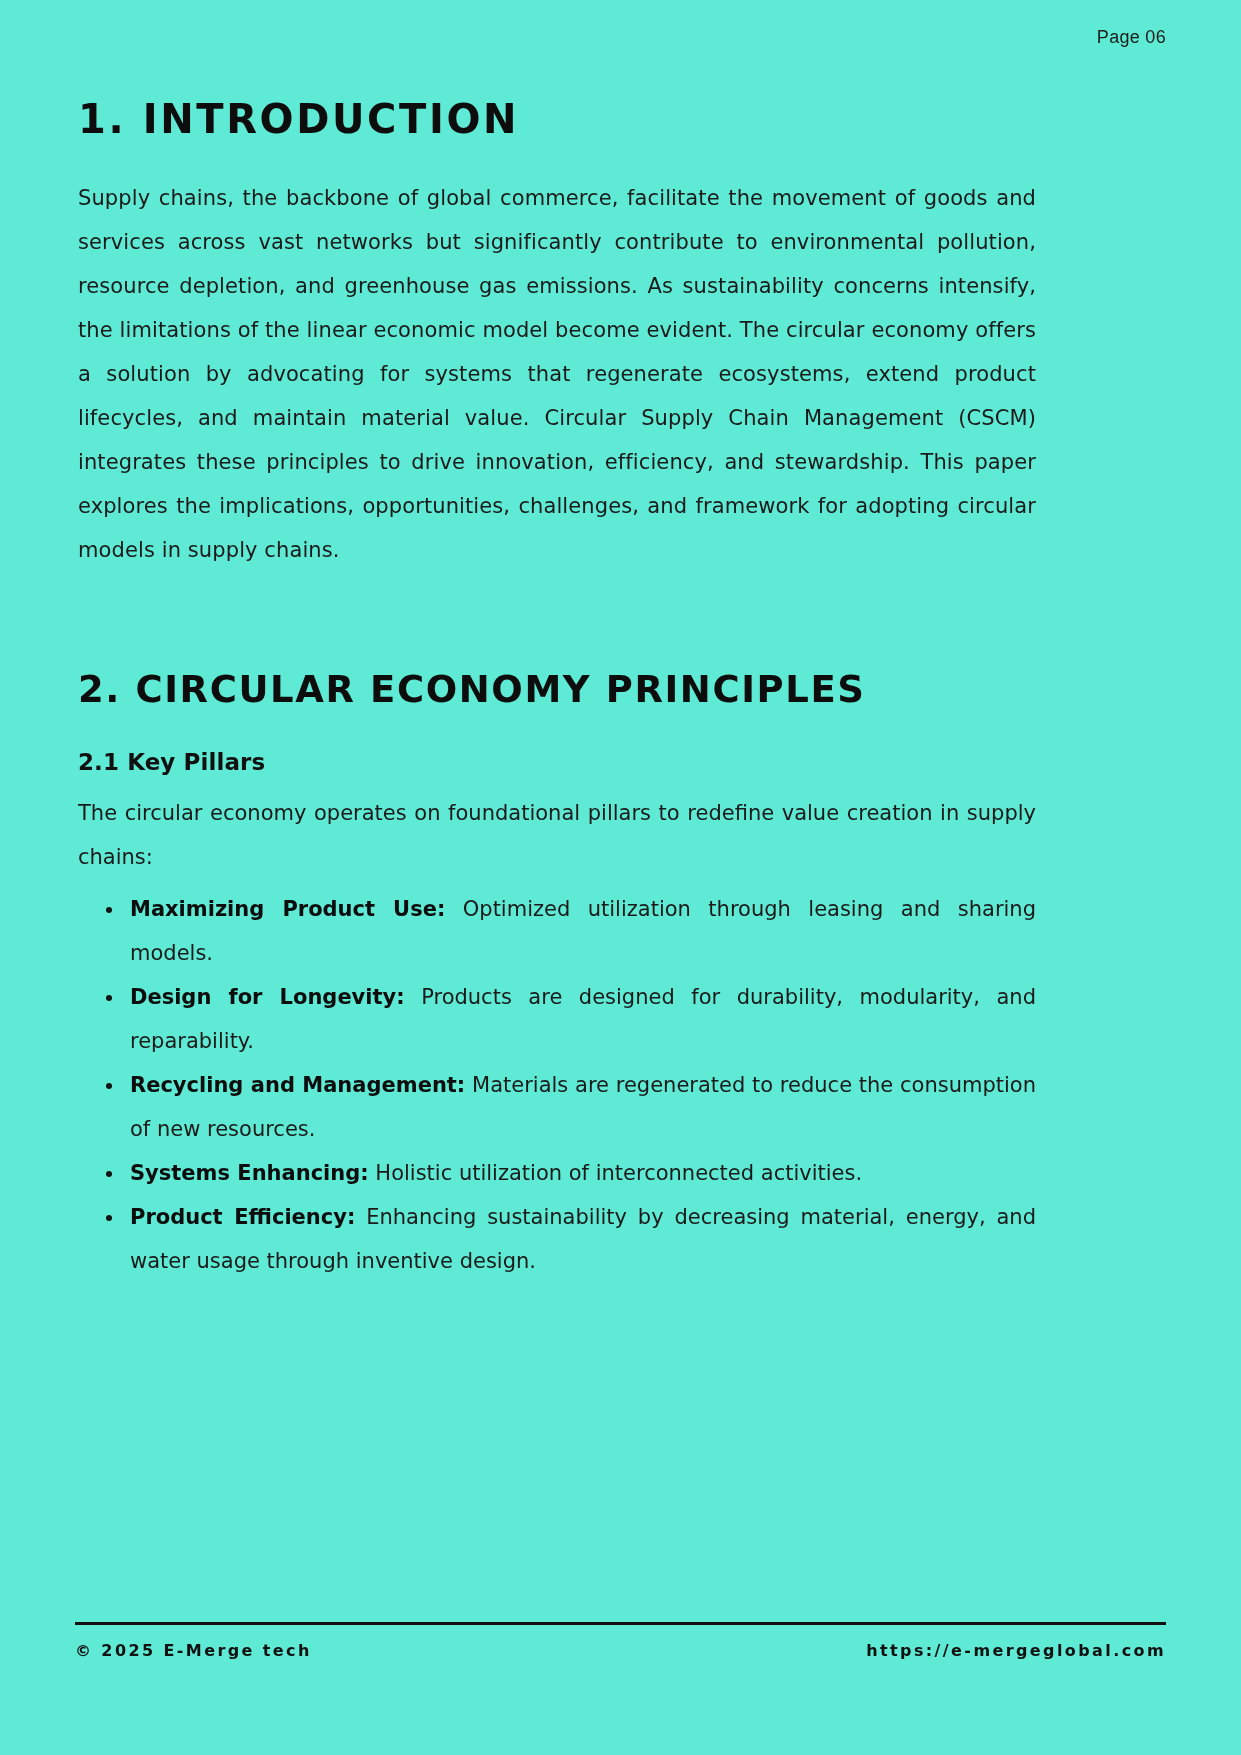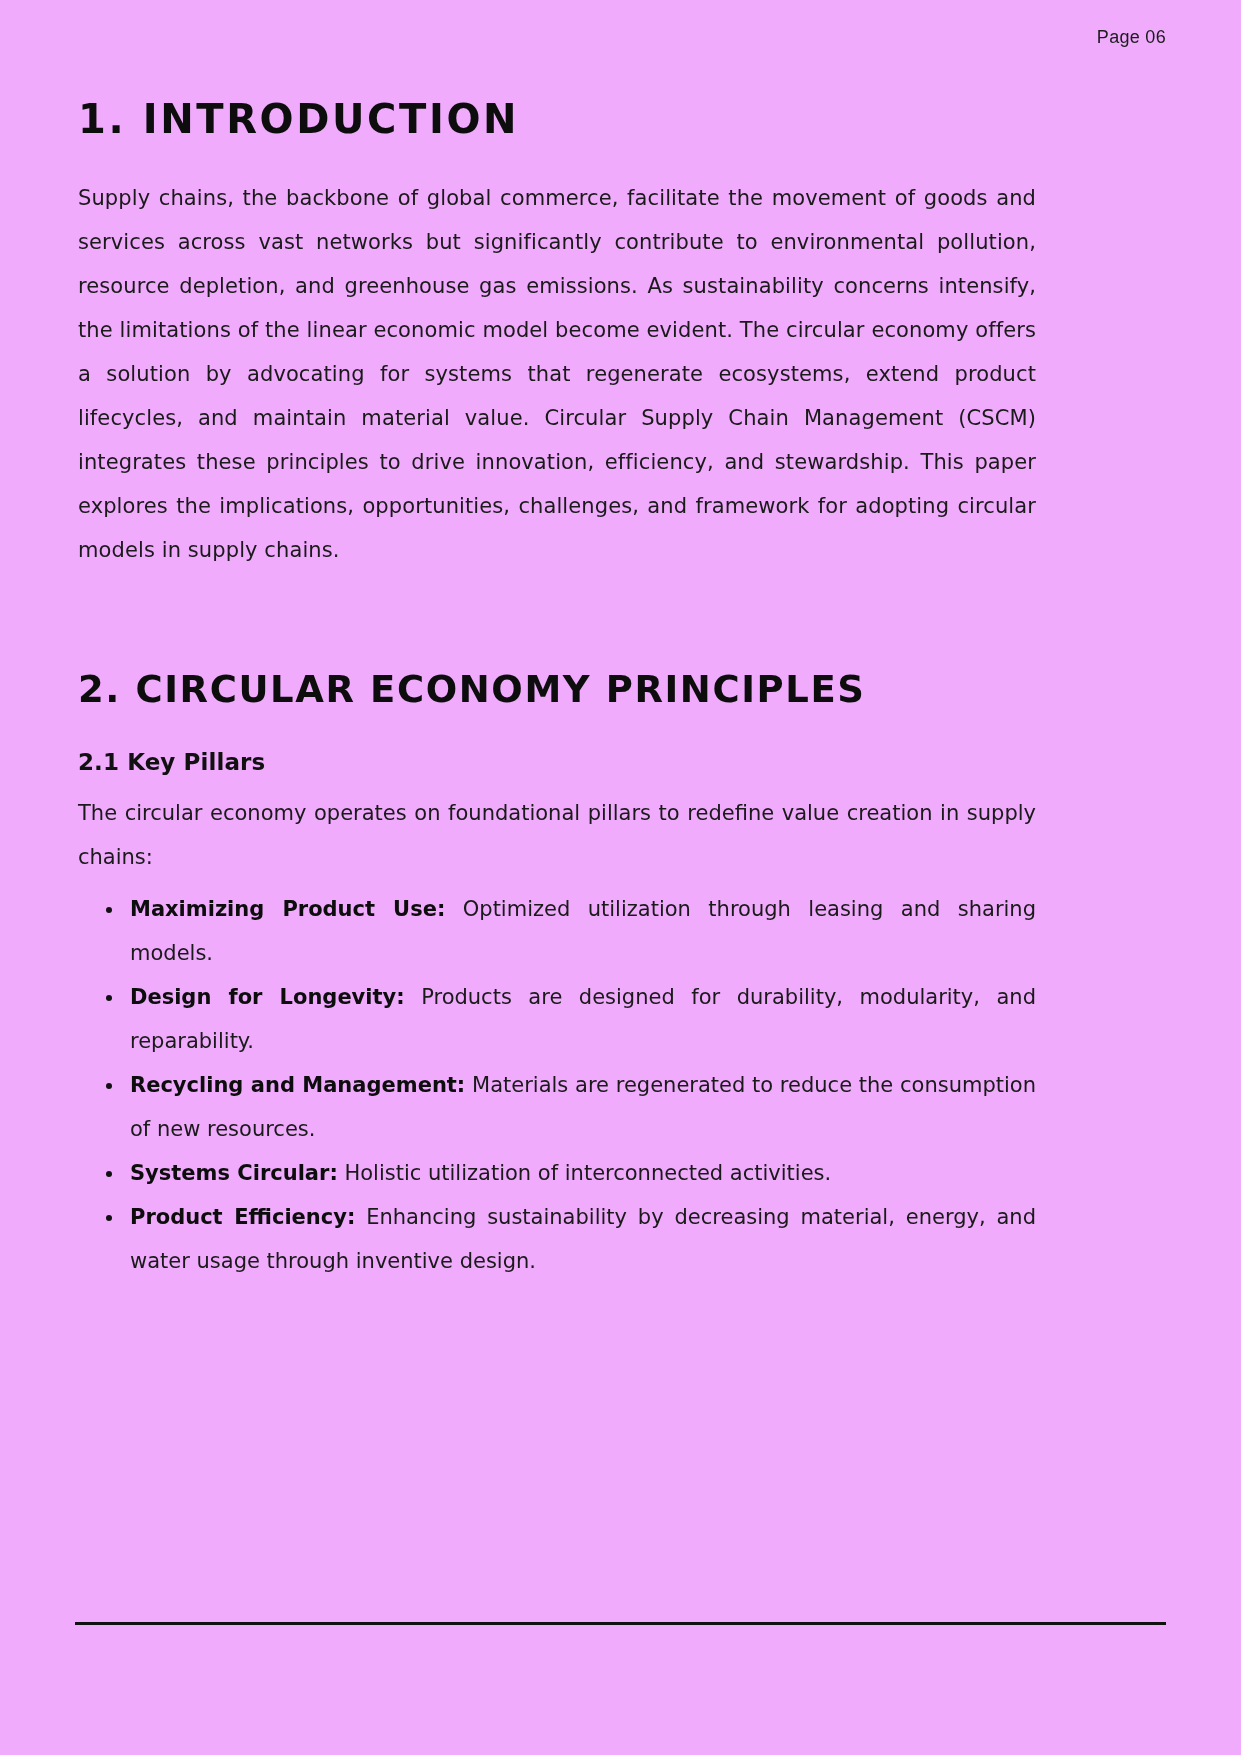--- a/index.html
+++ b/index.html
@@ -17,21 +17,21 @@
     -webkit-font-smoothing: antialiased;
     overflow: hidden;
   }
 
   .page {
     position: relative;
     width: 1241px;
     height: 1755px;
     box-sizing: border-box;
     padding: 0;
-    background: #f0abfc;
+    background: #5eead4;
   }
 
   
   .page-header {
     position: absolute;
     top: 28px;
     right: 75px;
     font-family: "Liberation Sans", sans-serif;
     font-size: 18px;
     letter-spacing: 0.3px;
@@ -195,27 +195,31 @@
         <li>
           <span class="term">Maximizing Product Use:</span><span class="desc"> Optimized utilization through leasing and sharing models.</span>
         </li>
         <li>
           <span class="term">Design for Longevity:</span><span class="desc"> Products are designed for durability, modularity, and reparability.</span>
         </li>
         <li>
           <span class="term">Recycling and Management:</span><span class="desc"> Materials are regenerated to reduce the consumption of new resources.</span>
         </li>
         <li>
-          <span class="term">Systems Circular:</span><span class="desc"> Holistic utilization of interconnected activities.</span>
+          <span class="term">Systems Enhancing:</span><span class="desc"> Holistic utilization of interconnected activities.</span>
         </li>
         <li>
           <span class="term">Product Efficiency:</span><span class="desc"> Enhancing sustainability by decreasing material, energy, and water usage through inventive design.</span>
         </li>
       </ul>
     </div>
 
   </div>
 
   <div class="page-footer">
     <div class="footer-rule"></div>
+    <div class="footer-row">
+      <div class="footer-left">© 2025 E-Merge tech</div>
+      <div class="footer-right">https://e-mergeglobal.com</div>
+    </div>
   </div>
 
 </div>
 
 </body></html>

